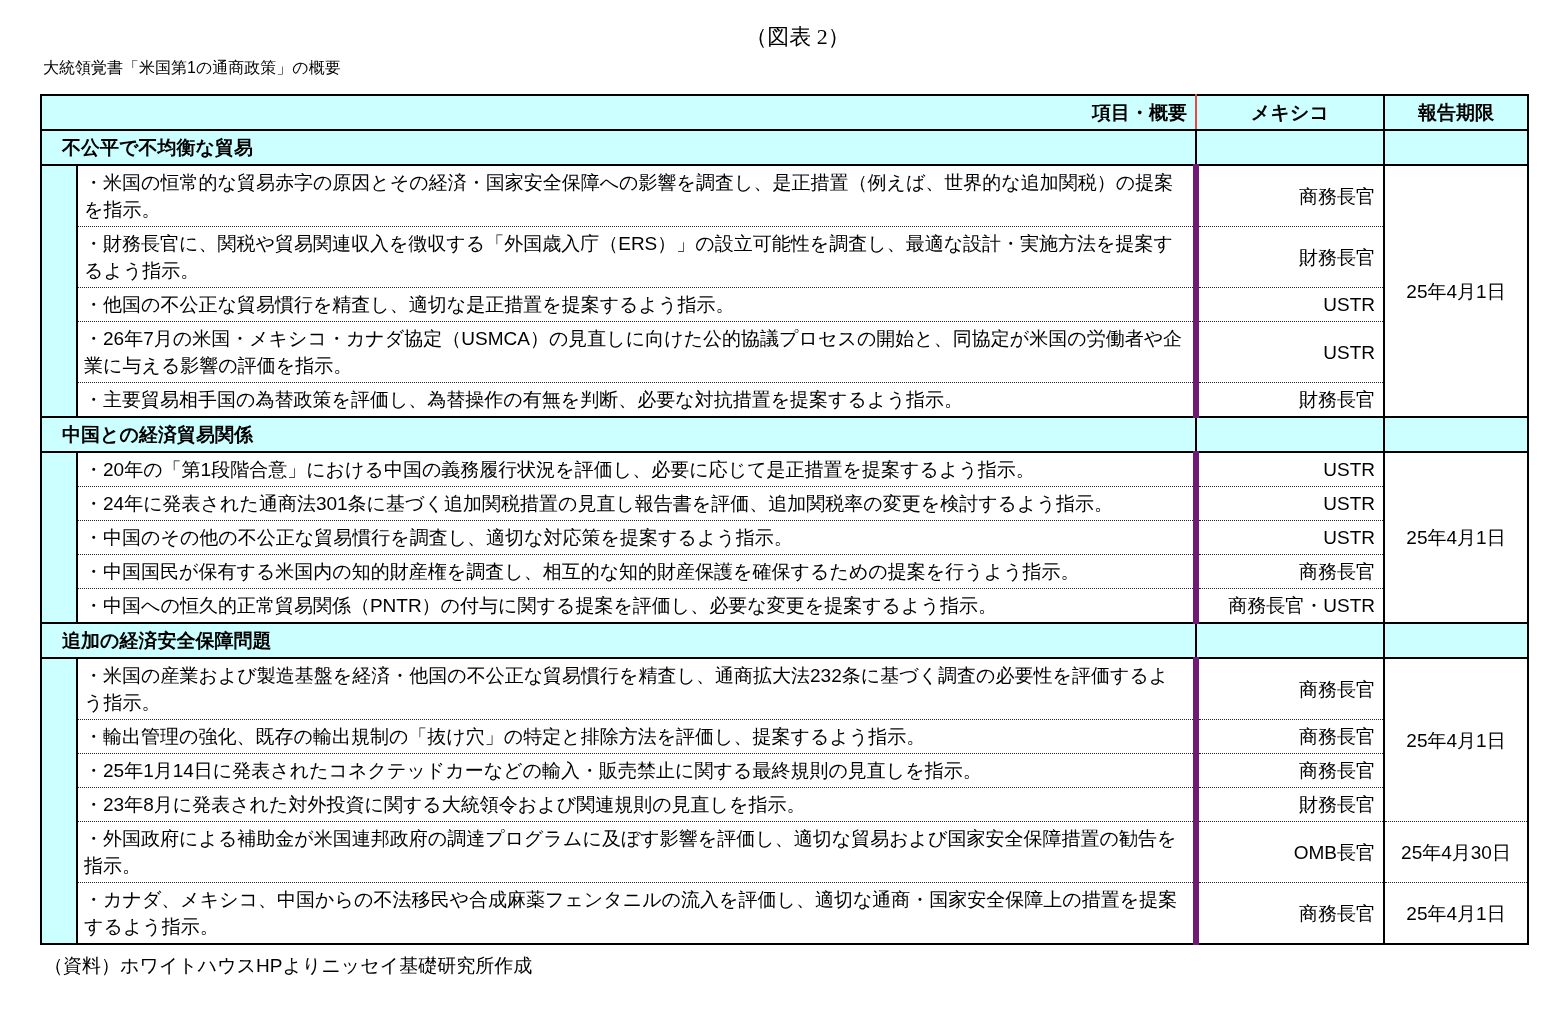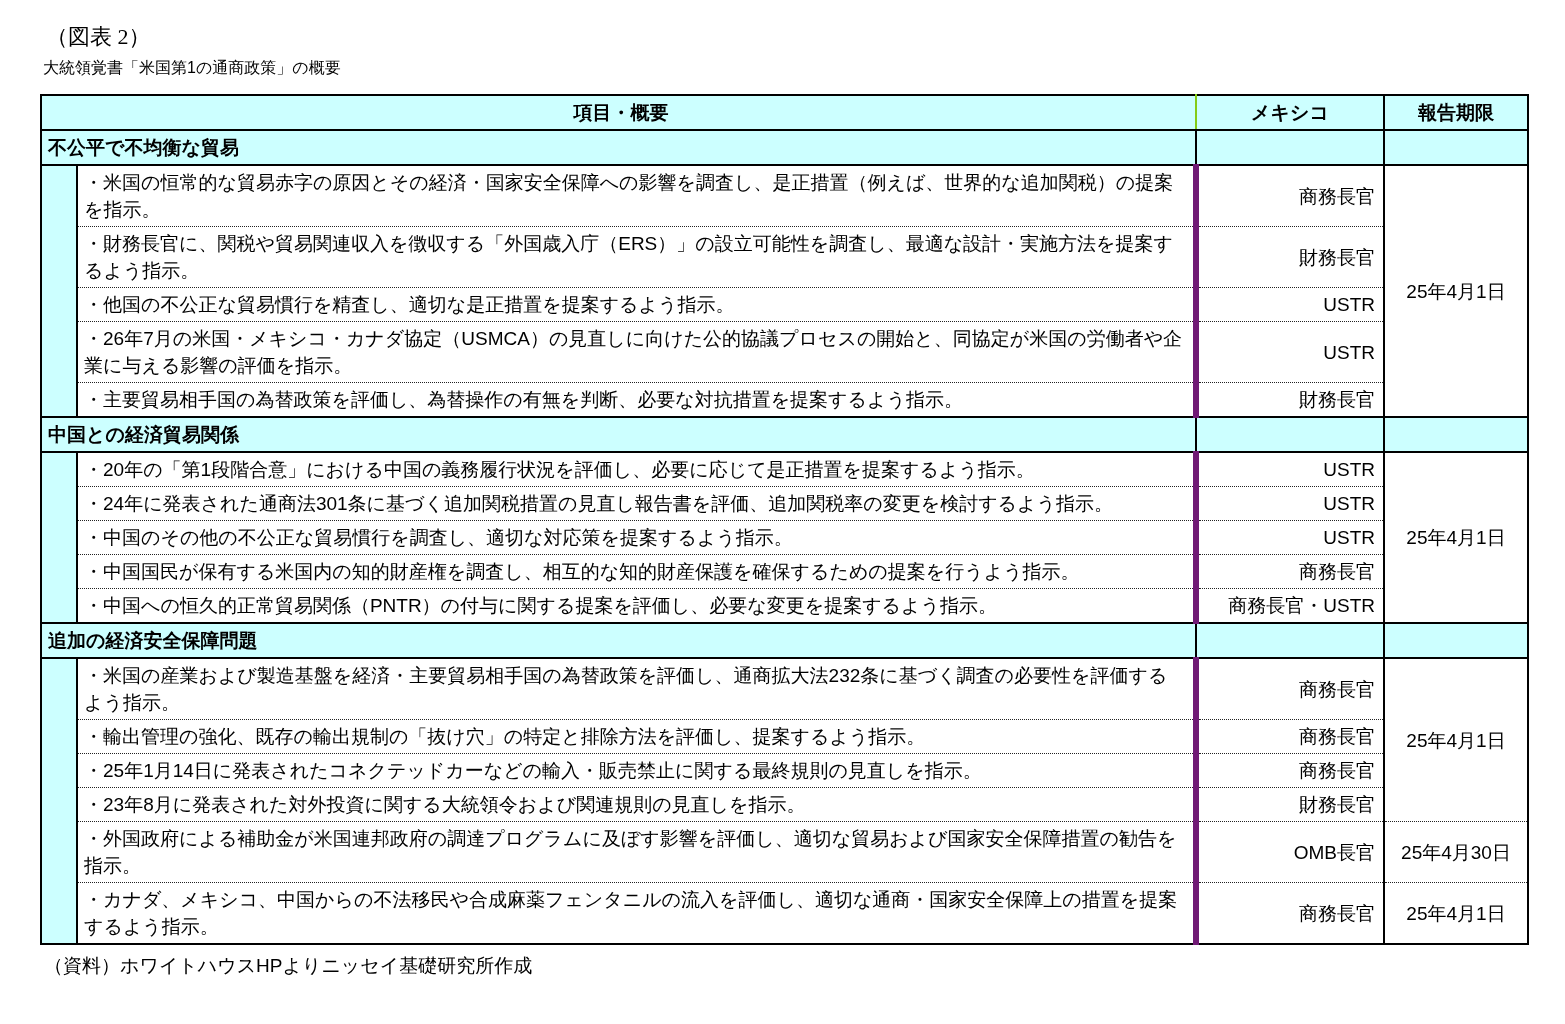--- a/index.html
+++ b/index.html
@@ -5,20 +5,21 @@
   html,body{margin:0;padding:0;background:#ffffff;}
   body{
     width:1565px;height:1024px;overflow:hidden;
     font-family:"Liberation Sans","DejaVu Sans",sans-serif;
     color:#000;
   }
   .figure-label{
     font-family:"Liberation Serif","DejaVu Serif",serif;
     font-size:22px;
     margin:22px 16px 6px 46px;
+    text-align:center;
   }
   .doc-title{
     font-size:16px;
     font-weight:normal;
     margin:0 0 15px 43px;
   }
   table.summary{
     border-collapse:collapse;
     table-layout:fixed;
     width:1487px;
@@ -30,34 +31,34 @@
   col.c-content{width:1119px;}
   col.c-dept{width:188px;}
   col.c-deadline{width:144px;}
   td{padding:3px 8px;line-height:27px;vertical-align:middle;}
   
   tr.hdr td{
     background:var(--accent,#ccffff);
     font-weight:bold;
     border-bottom:2px solid #000;
   }
-  tr.hdr td.h-item{text-align:center;border-right:2px solid #84cc16;padding-left:13px;}
+  tr.hdr td.h-item{text-align:right;border-right:2px solid #ef4444;padding-left:13px;}
   tr.hdr td.h-dept{text-align:center;border-right:2px solid #000;}
   tr.hdr td.h-deadline{text-align:center;}
   
   tr.section-row td{
     background:var(--accent,#ccffff);
     border-top:2px solid #000;
     border-bottom:2px solid #000;
   }
   tr.section-row td.sec-title{
     font-weight:bold;
     text-align:left;
     border-right:2px solid #000;
-    padding-left:6px;
+    padding-left:20px;
   }
   tr.section-row td.sec-fill-dept{border-right:2px solid #000;}
   
   td.indent{
     background:var(--accent,#ccffff);
     border-right:2px solid #000;
     padding:0;
   }
   td.content{
     border-right:6px solid #701a75;
@@ -153,21 +154,21 @@
         <td class="content">・中国への恒久的正常貿易関係（PNTR）の付与に関する提案を評価し、必要な変更を提案するよう指示。</td>
         <td class="dept">商務長官・USTR</td>
       </tr>
       <tr class="section-row">
         <td class="sec-title" colspan="2">追加の経済安全保障問題</td>
         <td class="sec-fill-dept"></td>
         <td class="sec-fill-deadline"></td>
       </tr>
       <tr>
         <td class="indent" rowspan="6"></td>
-        <td class="content">・米国の産業および製造基盤を経済・主要貿易相手国の為替政策を評価し、通商拡大法232条に基づく調査の必要性を評価するよう指示。</td>
+        <td class="content">・米国の産業および製造基盤を経済・他国の不公正な貿易慣行を精査し、通商拡大法232条に基づく調査の必要性を評価するよう指示。</td>
         <td class="dept">商務長官</td>
         <td class="deadline" rowspan="4">25年4月1日</td>
       </tr>
       <tr>
         <td class="content">・輸出管理の強化、既存の輸出規制の「抜け穴」の特定と排除方法を評価し、提案するよう指示。</td>
         <td class="dept">商務長官</td>
       </tr>
       <tr>
         <td class="content">・25年1月14日に発表されたコネクテッドカーなどの輸入・販売禁止に関する最終規則の見直しを指示。</td>
         <td class="dept">商務長官</td>

